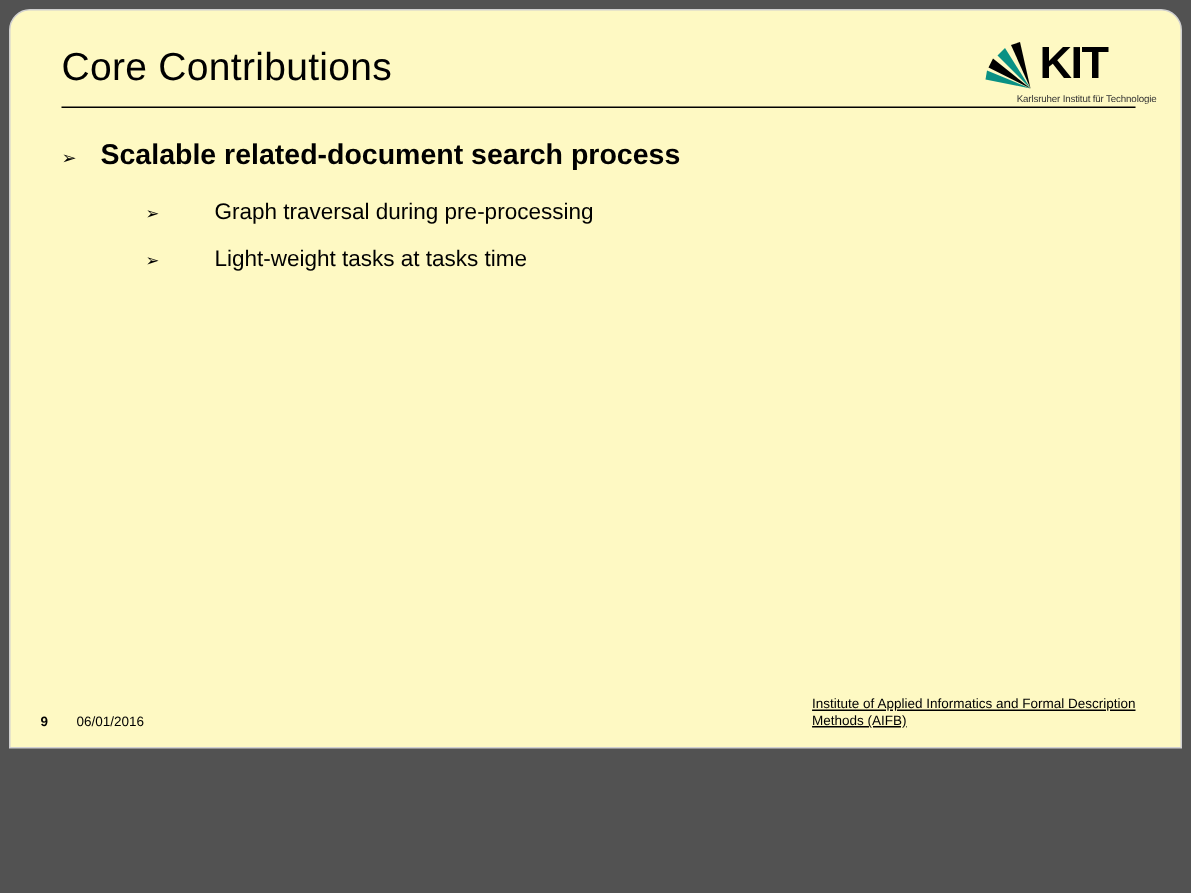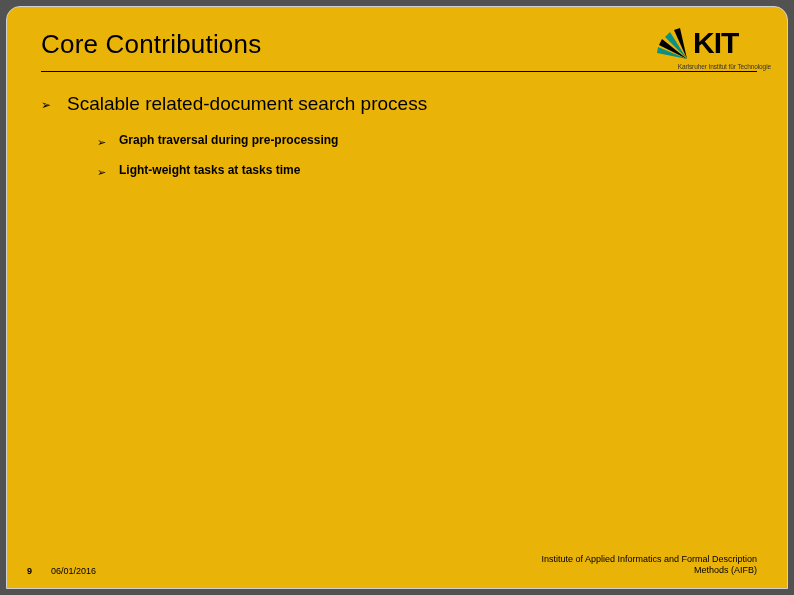--- a/index.html
+++ b/index.html
@@ -1,21 +1,21 @@
 <!DOCTYPE html>
 <html><head>
 <meta charset="utf-8">
 <style>
   * { margin: 0; padding: 0; box-sizing: border-box; }
   html, body { width: 794px; height: 595px; background: #525252; font-family: "Segoe UI", Arial, sans-serif; }
   .slide {
     position: absolute;
     left: 6px; top: 6px;
-    width: 782px; height: 583px;
-    background: #eab308;
+    width: 782px; height: 493px;
+    background: #fef9c3;
     border: 1px solid #d0d0d0;
     border-radius: 14px 14px 0 0;
   }
   .title {
     position: absolute;
     left: 34px; top: 22px;
     font-size: 26px;
     font-weight: 400;
     color: #000;
     letter-spacing: 0.2px;
@@ -66,24 +66,24 @@
   }
   .bullet-row { display: flex; align-items: flex-start; }
   .arrow {
     font-family: Arial, sans-serif;
     font-size: 12px;
     color: #000;
     flex-shrink: 0;
   }
   .lvl1 { margin-bottom: 18px; }
   .lvl1 .arrow { width: 26px; padding-top: 5px; }
-  .lvl1 .txt { font-size: 19px; font-weight: 400; color: #000; }
+  .lvl1 .txt { font-size: 19px; font-weight: 700; color: #000; }
   .lvl2 { margin-left: 56px; margin-bottom: 14px; }
   .lvl2 .arrow { width: 22px; padding-top: 3px; font-size: 11px; }
-  .lvl2 .txt { font-size: 12px; font-weight: 700; color: #000; }
+  .lvl2 .txt { font-size: 15px; font-weight: 400; color: #000; margin-left: 24px; }
 
   .callout {
     margin-left: 38px;
     margin-top: 2px;
     border: 1px solid #000;
     padding: 4px 10px 5px 10px;
     display: inline-block;
     font-size: 15px;
     font-weight: 600;
     color: #000;
@@ -104,23 +104,24 @@
     color: #000;
   }
   .date {
     font-size: 9px;
     color: #000;
   }
   .spacer { flex: 1; }
   .institute {
     font-size: 9px;
     color: #000;
-    text-align: right;
+    text-align: left;
     padding-right: 30px;
     line-height: 1.25;
+    text-decoration: underline;
   }
 </style>
 </head>
 <body>
 
 <div class="slide">
 
   <div class="title">Core Contributions</div>
 
   <div class="logo">

